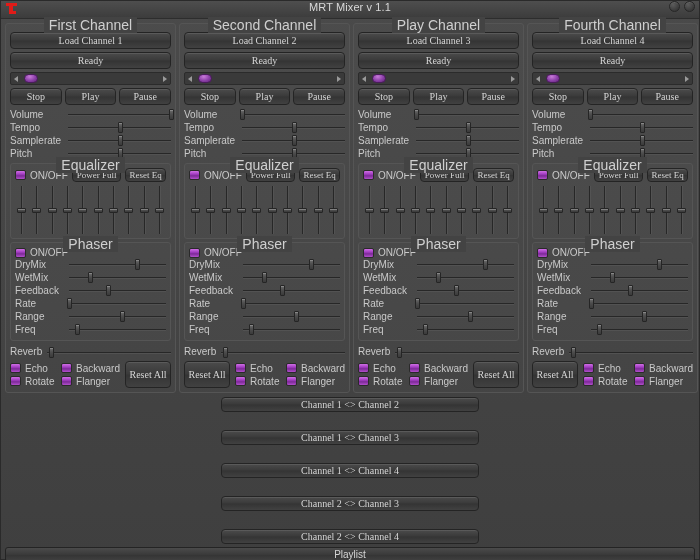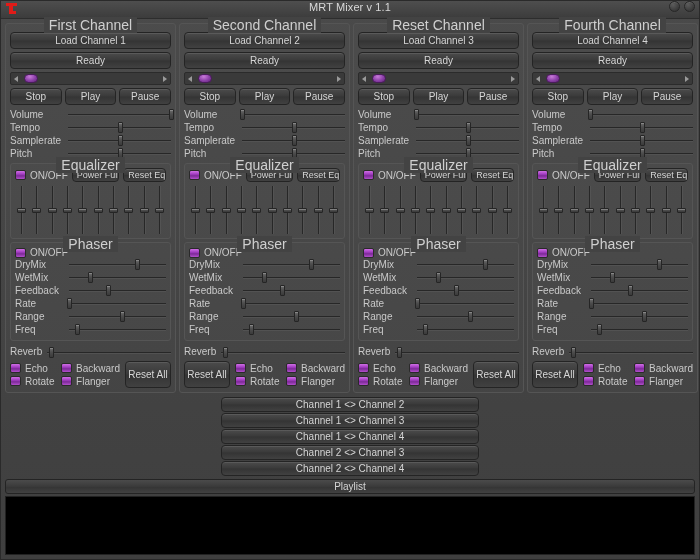--- a/index.html
+++ b/index.html
@@ -86,21 +86,21 @@
     display: flex; flex-direction: column; gap: 3px;
   }
 
   
   .btn {
     background: linear-gradient(180deg,#4b4b4b 0%,#3a3a3a 48%,#343434 52%,#414141 100%);
     border: 1px solid #242424;
     border-radius: 4px;
     color: #d6d6d6;
     font-size: 10px;
-    font-family: Liberation Sans, sans-serif;
+    font-family: Liberation Serif, serif;
     text-align: center;
     padding: 2px 0;
     cursor: pointer;
     box-shadow: inset 0 1px 0 rgba(255,255,255,.09);
     user-select: none;
     white-space: nowrap;
     overflow: hidden;
   }
   .btn.wide { display: block; width: 100%; }
 
@@ -223,21 +223,21 @@
     gap: 2px 4px;
   }
   .reverb-bottom .btn {
     flex: none; width: 46px; padding: 7px 0; font-size: 10px;
   }
 
   
   .crosslinks {
     margin: 4px auto 0;
     width: 258px;
-    display: flex; flex-direction: column; gap: 1px;
+    display: flex; flex-direction: column; gap: 18px;
   }
   .crosslinks .btn { padding: 1px 0; font-size: 10px; }
 
   
   .playlist-header {
     margin-top: 3px;
     background: linear-gradient(180deg,#4b4b4b 0%,#3a3a3a 50%,#343434 52%,#414141 100%);
     border: 1px solid #242424;
     border-radius: 3px;
     text-align: center; font-size: 10px; color: #d6d6d6;
@@ -632,21 +632,21 @@
                 </div>
                 <div class="chk-row">
                   <div class="chk"></div>
                   <div class="chk-lab">Flanger</div>
                 </div>
               </div>
             </div>
           </div>
         </div>
         <div class="group channel">
-          <div class="legend"><span>Reset Channel</span></div>
+          <div class="legend"><span>Play Channel</span></div>
           <div class="btn wide">Load Channel 3</div>
           <div class="btn wide status-btn">Ready</div>
           <div class="posbar">
             <div class="arrow left">
               <i></i>
             </div>
             <div class="track">
               <div class="knob" style="left: 2%;"></div>
             </div>
             <div class="arrow right">

